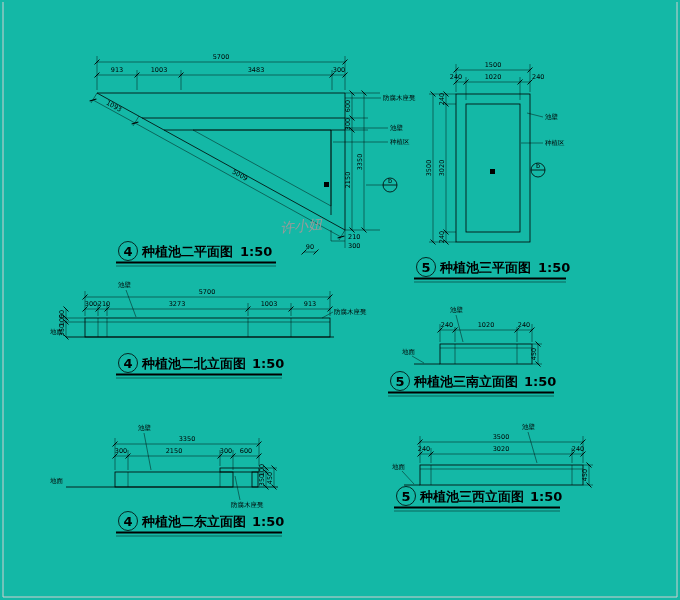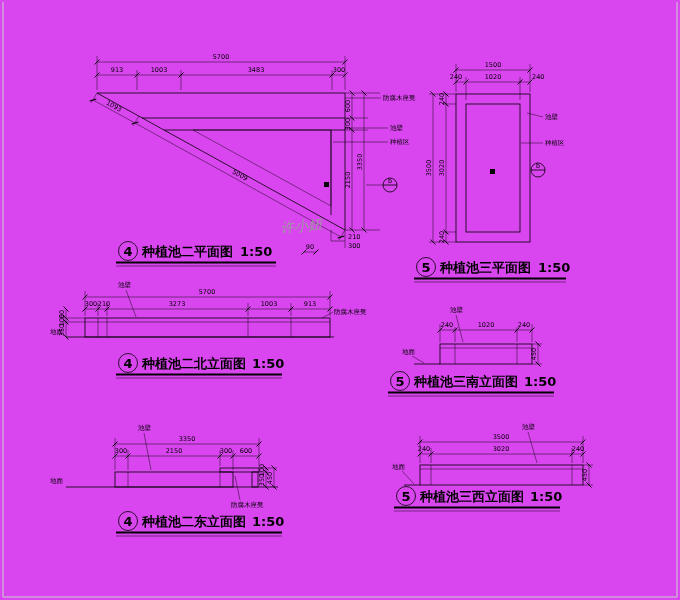--- a/index.html
+++ b/index.html
@@ -1,16 +1,16 @@
 <!DOCTYPE html>
 <html><head>
 <meta charset="utf-8">
 <style>
   html,body{margin:0;padding:0;background:#fff;}
-  .stage{position:relative;width:680px;height:600px;background:#d946ef;overflow:hidden;}
+  .stage{position:relative;width:680px;height:600px;background:#14b8a6;overflow:hidden;}
   svg{display:block;}
   svg text{fill:#000;}
   .d  {font:6.5px "DejaVu Sans",sans-serif;text-anchor:middle;}
   .ds {font:6.5px "DejaVu Sans",sans-serif;text-anchor:start;}
   .lbl{font:6.5px "DejaVu Sans",sans-serif;text-anchor:start;}
   .ttl{font:bold 13px "DejaVu Sans",sans-serif;text-anchor:start;}
   .num{font:bold 13px "DejaVu Sans",sans-serif;text-anchor:middle;}
   .wm {font:italic 14px "DejaVu Serif",serif;fill:#9a9a9a;text-anchor:start;}
   .ln {stroke:#000;stroke-width:0.8;fill:none;}
   .lt {stroke:#000;stroke-width:0.45;fill:none;}

